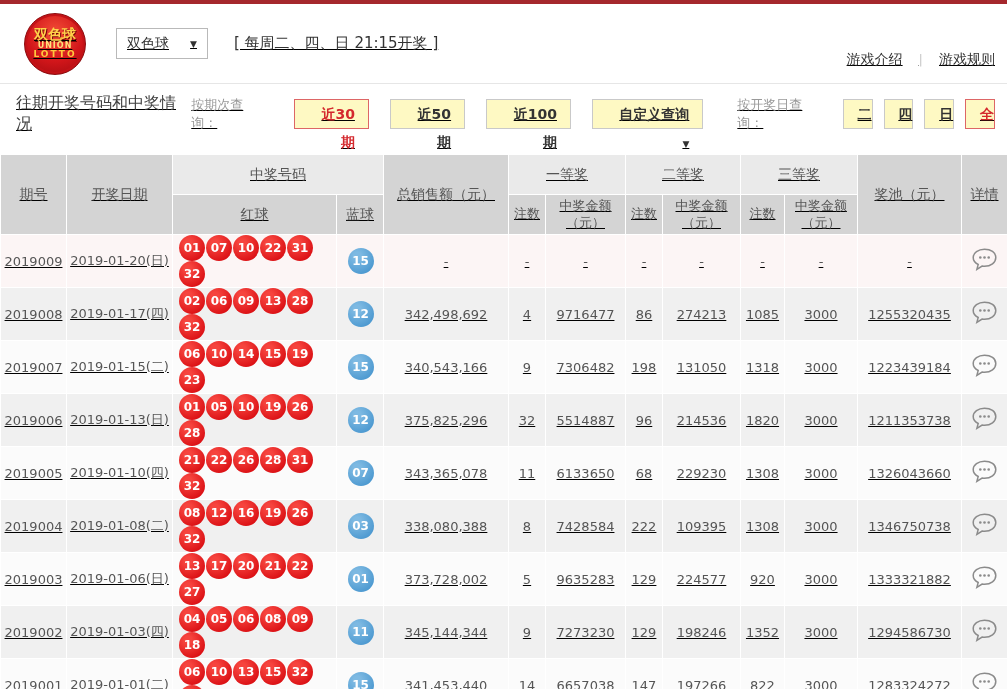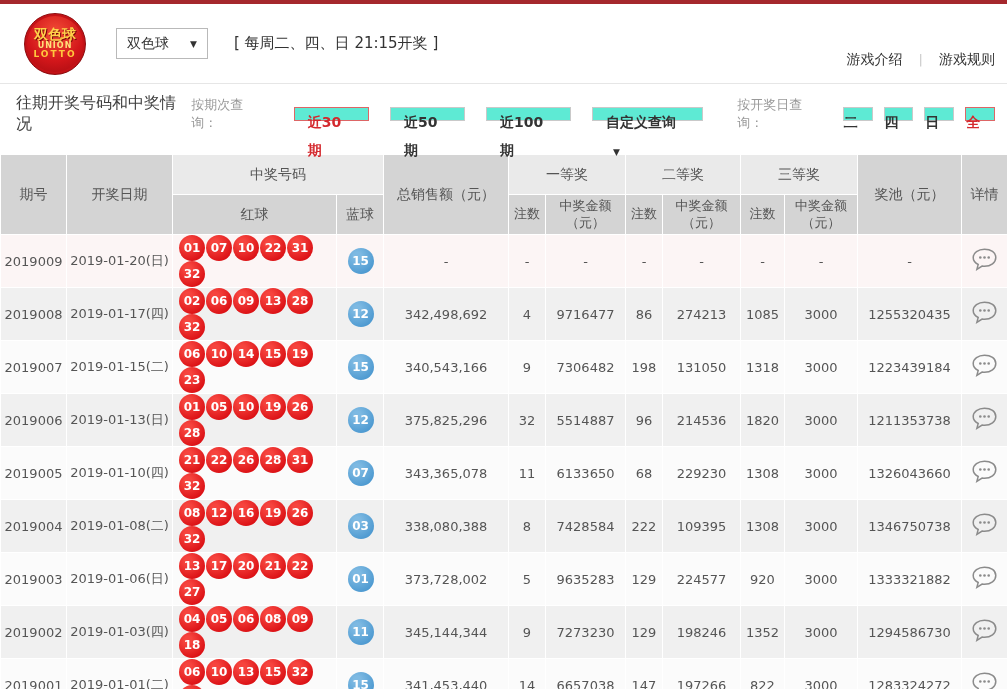--- a/index.html
+++ b/index.html
@@ -1,18 +1,18 @@
 <!DOCTYPE html>
 <html><head>
 <meta charset="utf-8">
 <style>
   * { box-sizing: border-box; margin: 0; padding: 0; }
   html, body { width: 1007px; height: 689px; overflow: hidden; background: #fff;
     font-family: "DejaVu Sans", "Liberation Sans", sans-serif; }
-  .page { width: 1007px; height: 689px; position: relative; }
+  .page { width: 1007px; height: 689px; position: relative; text-decoration: underline; }
 
   
   .topbar { height: 4px; background: #a5282d; width: 100%; }
 
   
   .site-header { height: 80px; background: #fff; border-bottom: 1px solid #e6e6e6;
     display: flex; align-items: center; padding: 0 12px 0 24px; }
   .logo { width: 62px; height: 62px; border-radius: 50%; flex: 0 0 62px;
     background: radial-gradient(circle at 50% 32%, #ef4633 8%, #d2161a 55%, #9e0a0f 100%);
     border: 1px solid #8c0b0e; display: flex; flex-direction: column; align-items: center;
@@ -28,23 +28,23 @@
   .schedule { margin-left: 26px; font-size: 15px; color: #333; }
   .header-nav { margin-left: auto; display: flex; align-items: center; font-size: 14px; color: #333; margin-top: 32px; }
   .header-nav .navlink { cursor: pointer; }
   .header-nav .sep { color: #c9c9c9; margin: 0 16px; font-size: 13px; }
 
   
   .filter-bar { height: 60px; display: flex; align-items: center; padding: 0 12px 0 8px; }
   .filter-title { font-size: 16px; color: #404040; margin-left: 8px; }
   .filter-controls { margin-left: auto; display: flex; align-items: center; gap: 12px; }
   .flabel { font-size: 13px; color: #999; margin-right: 4px; }
-  .btn { height: 14px; line-height: 28px; padding: 0 13px; border: 1px solid #c9c9c9;
-    background: #5eead4; font-size: 14px; font-weight: bold; color: #333; margin-left: 9px;
-    cursor: pointer; display: inline-block; text-align: left; }
+  .btn { height: 30px; line-height: 28px; padding: 0 13px; border: 1px solid #c9c9c9;
+    background: #fef9c3; font-size: 14px; font-weight: bold; color: #333; margin-left: 9px;
+    cursor: pointer; display: inline-block; text-align: right; }
   .btn .caret { font-size: 9px; margin-left: 7px; }
   .btn.active { color: #d4292e; border-color: #d66; }
   .day-btn { width: 30px; padding: 0; margin-left: -1px; font-size: 14px; }
   .day-btn:first-child { margin-left: 9px; }
   .day-btn.active { position: relative; z-index: 1; }
   .flabel2 { margin-left: 22px; }
 
   
   .results { margin-top: 10px; }
   table { width: 1007px; border-collapse: collapse; table-layout: fixed;

